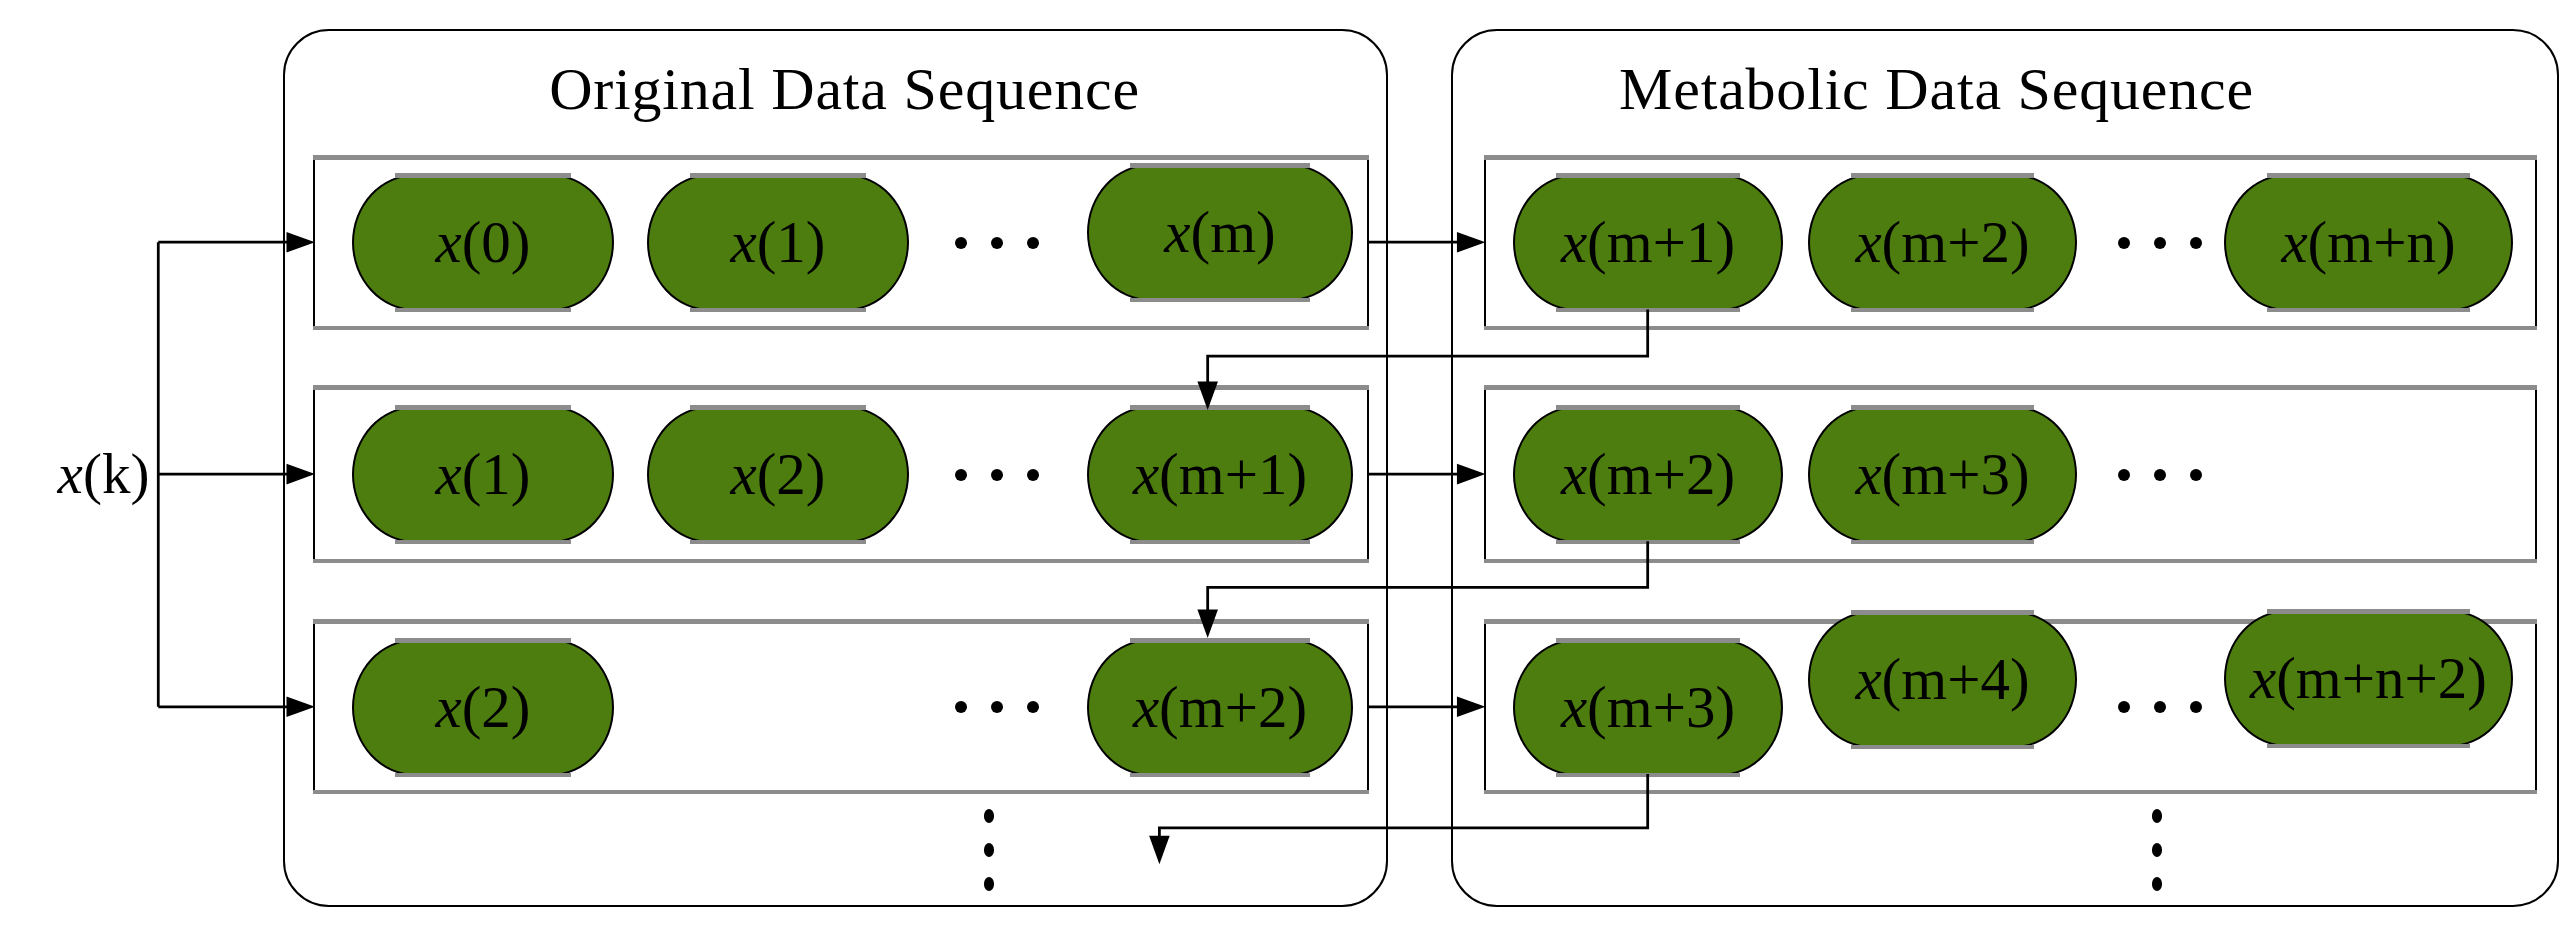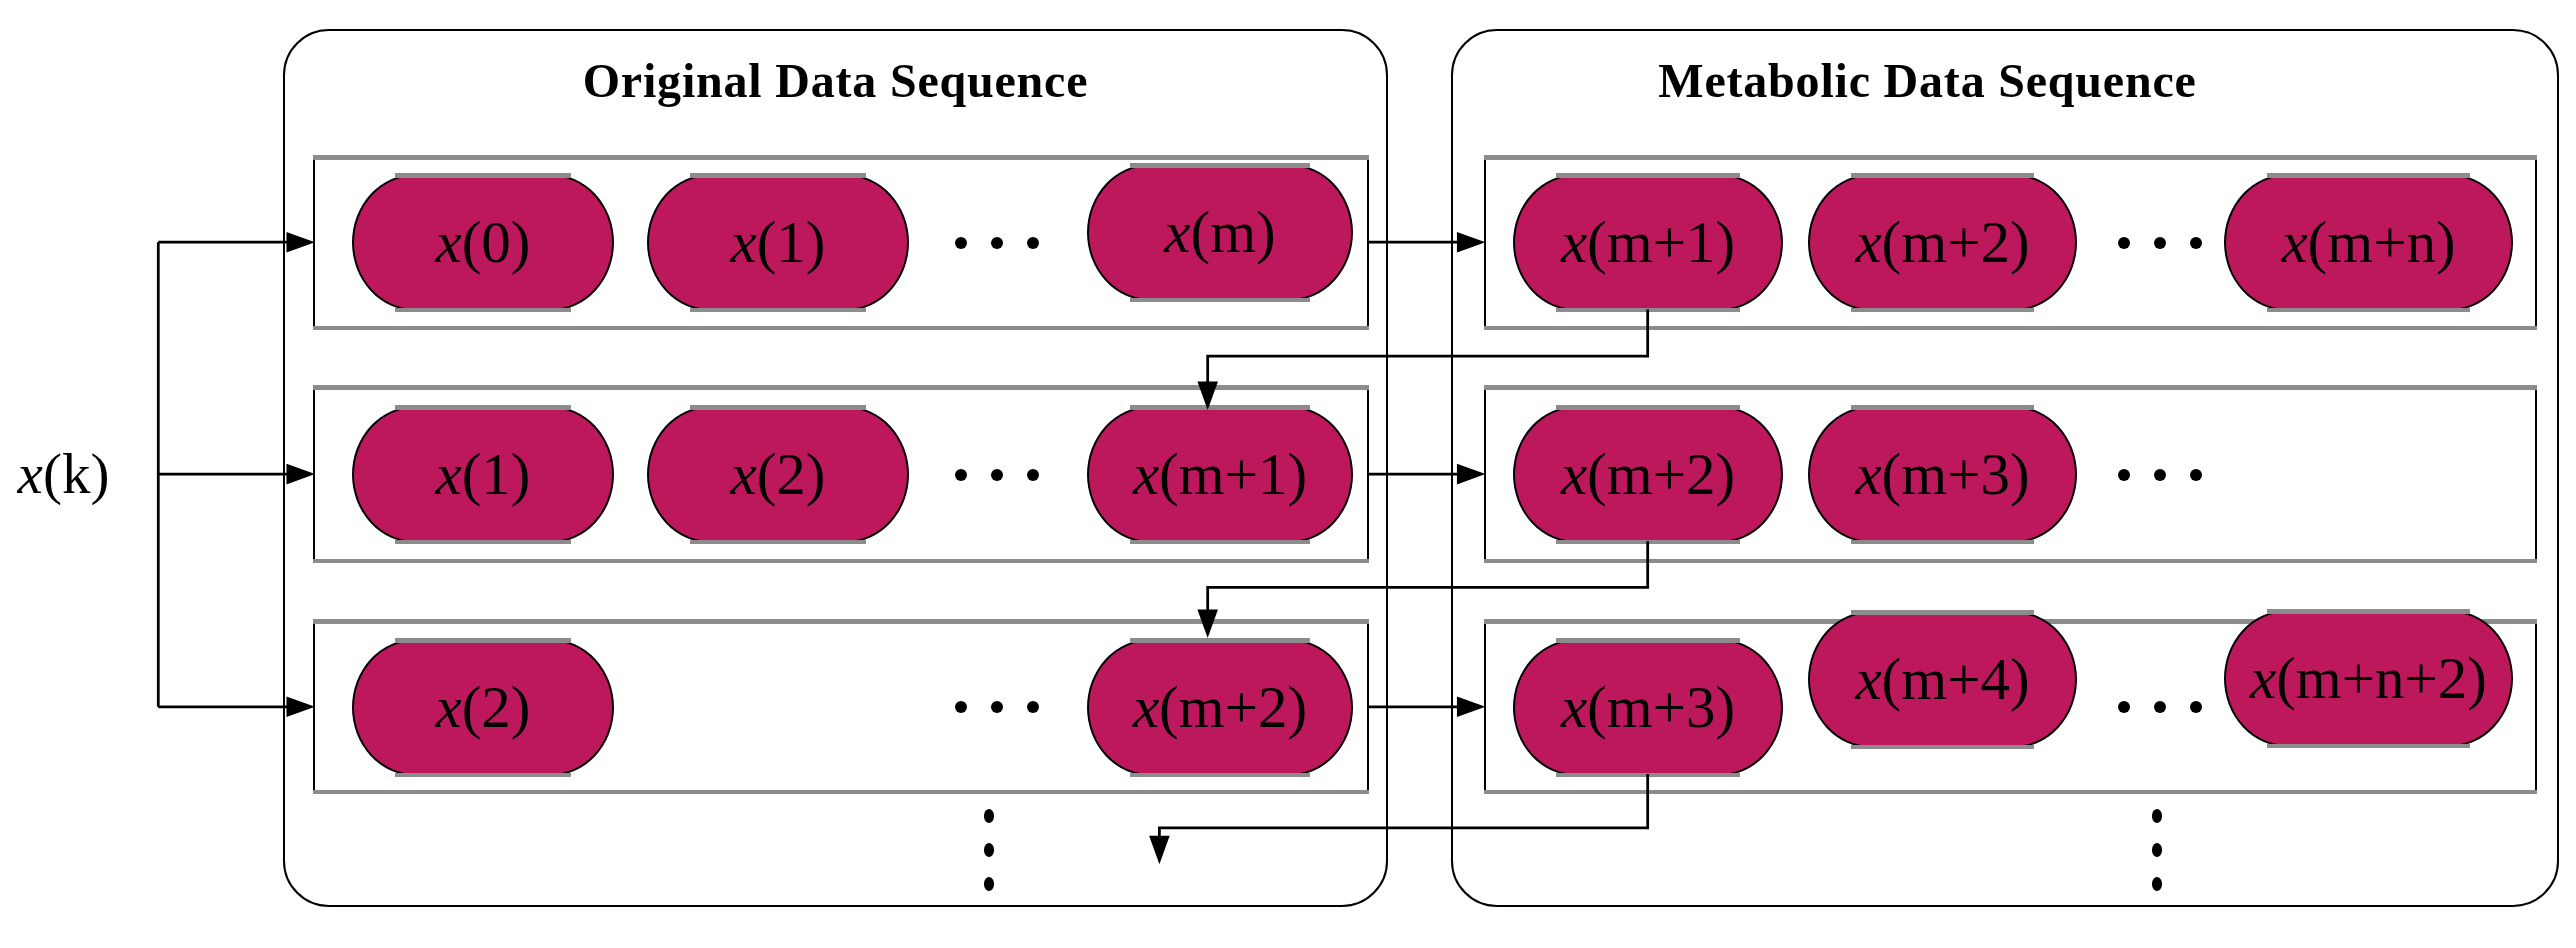--- a/index.html
+++ b/index.html
@@ -2,37 +2,37 @@
 <html style="font-size:12.7px"><head>
 <meta charset="utf-8">
 <style>
   html, body { margin:0; padding:0; background:#ffffff; }
   .canvas {
     position:relative; width:2576px; height:949px; background:#ffffff;
     font-family:"Liberation Serif","DejaVu Serif",serif; color:#000; overflow:hidden;
   }
   
   .panel { position:absolute; border:2.4px solid #000; border-radius:46px; background:#fff; box-sizing:border-box; }
-  .panel-title { position:absolute; margin:0; font-weight:700; font-size:48px; line-height:73px; text-align:center; letter-spacing:0.8px; }
+  .panel-title { position:absolute; margin:9px; font-weight:400; font-size:60px; line-height:73px; text-align:center; letter-spacing:0.8px; }
   
   .row-rect { position:absolute; border:2.4px solid #000; background:#fff; box-sizing:border-box; z-index:1; }
   .row-rect::before, .row-rect::after { content:""; position:absolute; left:-2.4px; right:-2.4px; height:4.7px; background:#8c8c8c; }
   .row-rect::before { top:-3.2px; }
   .row-rect::after  { bottom:-3.2px; }
   
-  .pill { position:absolute; height:137px; border:2.4px solid #000; border-radius:65px / 70px; background:#be185d;
+  .pill { position:absolute; height:137px; border:2.4px solid #000; border-radius:65px / 70px; background:#4d7c0f;
           box-sizing:border-box; display:flex; align-items:center; justify-content:center; z-index:2; }
   .pill::before, .pill::after { content:""; position:absolute; left:41px; right:41px; height:4.7px; background:#8c8c8c; }
   .pill::before { top:-3.2px; }
   .pill::after  { bottom:-3.2px; }
   .pill-label { display:block; font-size:59px; white-space:nowrap; }
   .math i { font-style:italic; }
   
   .xk { position:absolute; left:0; top:438px; width:127px; height:71px; line-height:71px;
-        font-size:57px; text-align:center; z-index:2; }
+        font-size:57px; text-align:center; z-index:2;padding-left:40px; }
   
   .hdots { position:absolute; width:95px; height:12px; display:flex; align-items:center; justify-content:center; gap:24px; z-index:2; }
   .hdots .dot { width:12px; height:12px; background:#000; border-radius:50%; }
   
   .vdots { position:absolute; width:54px; top:809px; display:flex; flex-direction:column; align-items:center; gap:20.6px; z-index:2; }
   .vdots .dot { width:10.3px; height:13.5px; background:#000; border-radius:50%; }
   
   svg.wires { position:absolute; left:0; top:0; z-index:5; pointer-events:none; }
   svg.wires path { stroke:#000; stroke-width:3.5; fill:none; }
   svg.wires polygon { fill:#000; stroke:none; }

